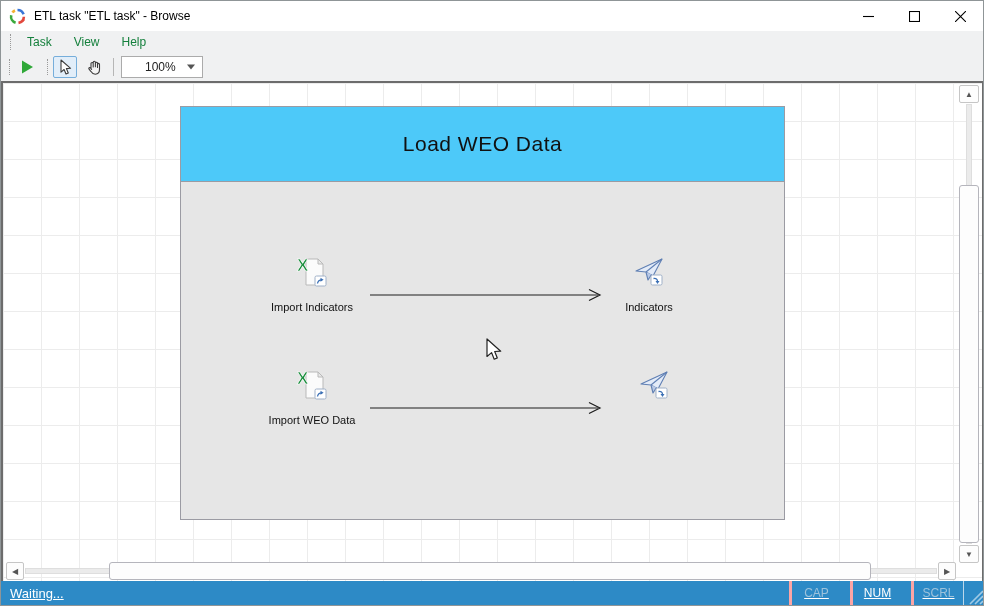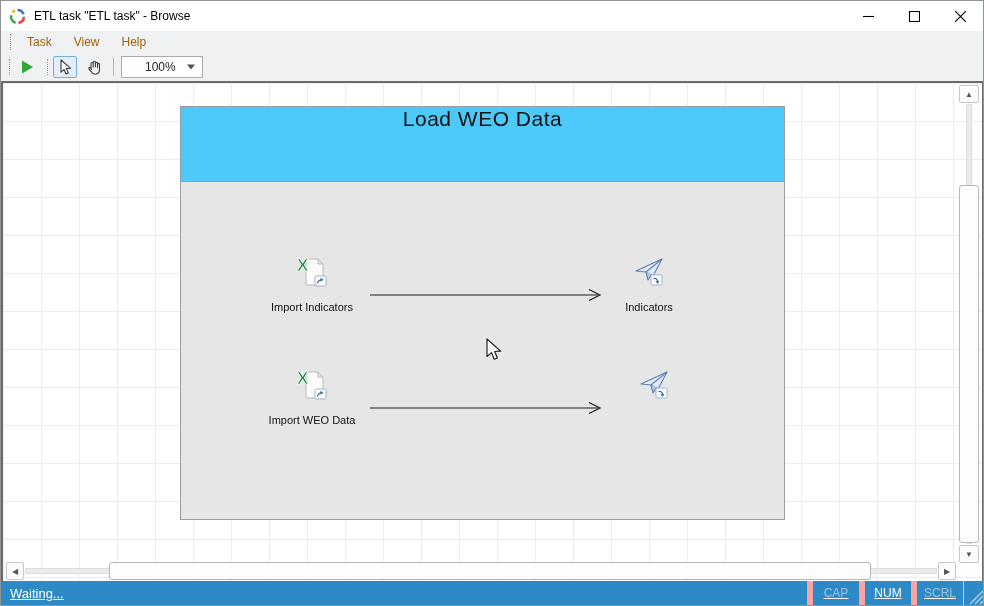--- a/index.html
+++ b/index.html
@@ -16,21 +16,21 @@
   .app-icon { width:17px; height:17px; margin-right:8px; flex:0 0 auto; }
   .title-text { font-size:12px; color:#000; }
   .win-controls { margin-left:auto; display:flex; height:100%; }
   .win-btn { width:46px; height:100%; display:flex; align-items:center; justify-content:center; }
   
   .menubar {
     position:absolute; top:30px; left:0; right:0; height:22px; background:#f0f1f2;
     display:flex; align-items:center; padding-left:6px;
   }
   .gripper { border-left:1px dotted #9a9a9a; height:16px; width:3px; margin:0 3px; }
-  .menu-item { font-size:12px; color:#a16207; padding:3px 11px; }
+  .menu-item { font-size:12px; color:#15803d; padding:3px 11px; }
   
   .toolbar {
     position:absolute; top:52px; left:0; right:0; height:28px; background:#f0f1f2;
     display:flex; align-items:center; padding-left:5px;
   }
   .tool-btn { width:24px; height:22px; display:flex; align-items:center; justify-content:center; border:1px solid transparent; border-radius:2px; }
   .tool-btn.selected { background:#e2eef9; border-color:#76aedb; }
   .tool-sep { width:1px; height:18px; background:#b6b6b6; margin:0 7px; }
   .zoom-combo {
     width:82px; height:22px; background:#fff; border:1px solid #ababab;
@@ -46,21 +46,21 @@
       linear-gradient(to right, #ececec 1px, transparent 1px),
       linear-gradient(to bottom, #ececec 1px, transparent 1px);
     background-size:38px 38px; overflow:hidden;
   }
   
   .panel {
     position:absolute; left:177px; top:23px; width:605px; height:414px;
     border:1px solid #9b9ba3; background:#e6e6e6;
   }
   .panel-header {
-    height:75px; border-bottom:1px solid #9b9ba3; display:flex; align-items:flex-start; justify-content:center;
+    height:75px; border-bottom:1px solid #9b9ba3; display:flex; align-items:center; justify-content:center;
   }
   .panel-title { font-size:21px; color:#111; letter-spacing:0.5px; }
   .node { position:absolute; width:200px; text-align:center; }
   .node .icon { display:inline-block; width:34px; height:34px; }
   .node .lbl { display:block; margin-top:8px; font-size:11px; color:#111; }
   .connector { position:absolute; }
   
   .mouse-cursor { position:absolute; left:482px; top:255px; width:18px; height:24px; }
   
   .vscroll { position:absolute; top:2px; right:3px; width:20px; height:478px; }
@@ -76,21 +76,21 @@
   .v-thumb { position:absolute; left:0; width:20px; top:100px; height:358px; background:#fdfdfd; border:1px solid #b5b5bc; border-radius:3px; }
   .h-thumb { position:absolute; top:0; height:18px; left:103px; width:762px; background:#fdfdfd; border:1px solid #b5b5bc; border-radius:3px; }
   
   .statusbar {
     position:absolute; left:0; right:0; bottom:0; height:24px; background:#2d8ac6;
     display:flex; align-items:center; color:#fff; font-size:13px;text-decoration:underline;
   }
   .status-msg { padding-left:9px; }
   .status-right { margin-left:auto; display:flex; align-items:stretch; height:100%; }
   .kbd-ind { width:52px; display:flex; align-items:center; justify-content:center; font-size:12px;
-    border-left:6px solid #fca5a5; color:#9cc2dc; }
+    border-left:3px solid #fca5a5; color:#9cc2dc;margin-left:9px; }
   .kbd-ind.active { color:#ffffff; }
   .resize-grip { width:20px; border-left:1px solid #bcd7ea; position:relative; }
 </style>
 </head>
 <body>
 
 <div class="window">
 
   <div class="titlebar">
     <svg class="app-icon" viewBox="0 0 17 17">

